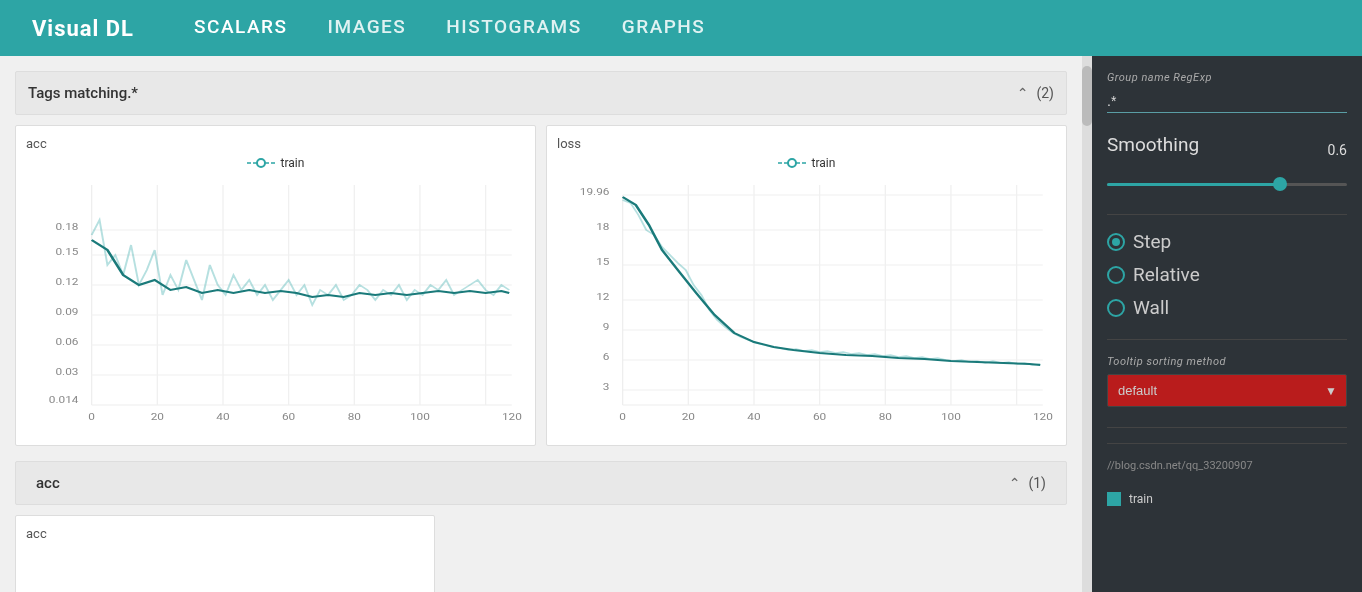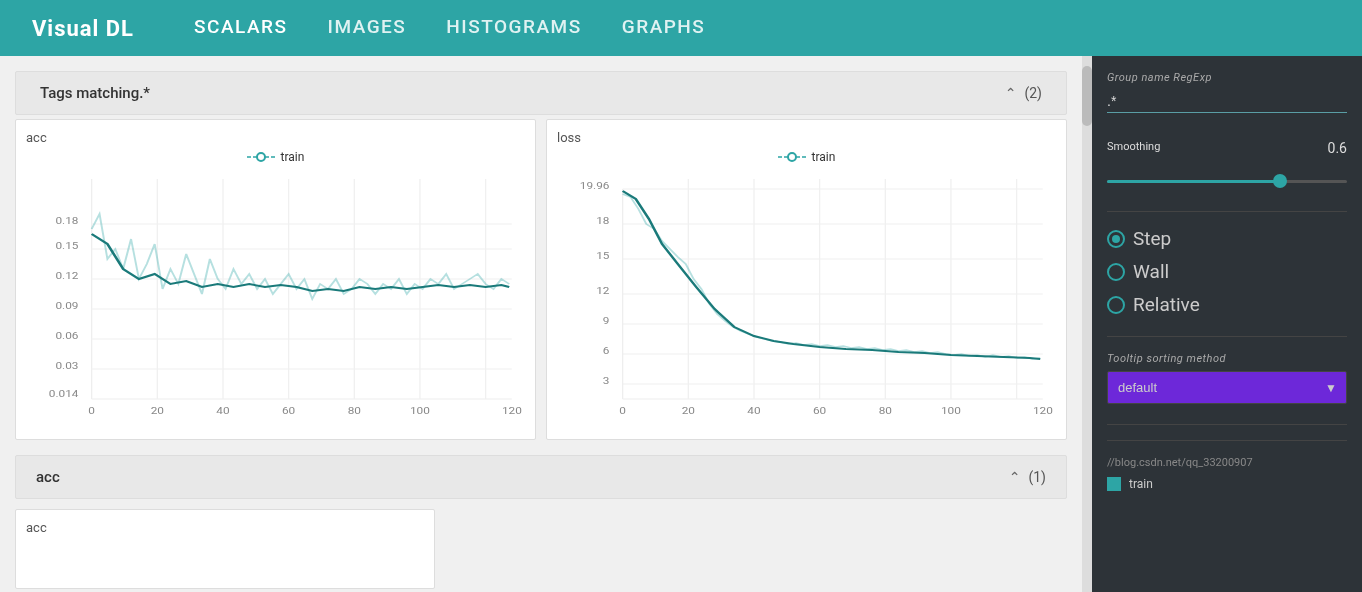--- a/index.html
+++ b/index.html
@@ -55,25 +55,25 @@
       flex: 1;
       overflow-y: auto;
       padding: 15px;
       background: #f0f0f0;
     }
 
     
     .section-header {
       background: #e8e8e8;
       border: 1px solid #ddd;
-      padding: 12px 24px;
+      padding: 12px 12px;
       display: flex;
       align-items: center;
       justify-content: space-between;
-      margin-bottom: 4px;
+      margin-bottom: 10px;
       border-radius: 2px;
     }
     .section-title {
       font-size: 15px;
       font-weight: 500;
       color: #333;
     }
     .section-badge {
       display: flex;
       align-items: center;
@@ -161,24 +161,23 @@
       width: 100%;
       background: transparent;
       border: none;
       border-bottom: 1px solid #5a9ea5;
       color: #ddd;
       font-size: 14px;
       padding: 3px 0;
       outline: none;
     }
     .panel-heading {
-      font-size: 11px;
+      font-size: 19px;
       color: #ddd;
       margin-bottom: 10px;
-      margin-top: 7px;
     }
     .smoothing-row {
       display: flex;
       align-items: center;
       justify-content: space-between;
       margin-bottom: 8px;
     }
     .smoothing-value {
       color: #ddd;
       font-size: 14px;
@@ -244,21 +243,21 @@
     
     .panel-divider { border: none; border-top: 1px solid #444; margin: 15px 0; }
 
     
     .select-wrap {
       position: relative;
       width: 100%;
     }
     .select-box {
       width: 100%;
-      background: #6d28d9;
+      background: #b91c1c;
       border: 1px solid #444;
       color: #ccc;
       padding: 8px 10px;
       font-size: 13px;
       appearance: none;
       cursor: pointer;
       outline: none;
       border-radius: 2px;
     }
     .select-arrow {
@@ -497,25 +496,25 @@
     <hr class="panel-divider">
 
     <div class="panel-section">
       <div class="radio-group">
         <div class="radio-option">
           <div class="radio-circle selected"></div>
           <span class="radio-label">Step</span>
         </div>
         <div class="radio-option">
           <div class="radio-circle"></div>
-          <span class="radio-label">Wall</span>
+          <span class="radio-label">Relative</span>
         </div>
         <div class="radio-option">
           <div class="radio-circle"></div>
-          <span class="radio-label">Relative</span>
+          <span class="radio-label">Wall</span>
         </div>
       </div>
     </div>
 
     <hr class="panel-divider">
 
     <div class="panel-section">
       <div class="panel-label">Tooltip sorting method</div>
       <div class="select-wrap">
         <select class="select-box">
@@ -527,21 +526,21 @@
         <span class="select-arrow">▼</span>
       </div>
     </div>
 
     <hr class="panel-divider">
 
 
     <hr class="panel-divider">
 
     <div class="panel-section">
-      <div style="font-size:11px; color:#888; margin-bottom:8px;">//blog.csdn.net/qq_33200907</div>
+      <div style="font-size:11px; color:#888; margin-bottom:20px;">//blog.csdn.net/qq_33200907</div>
       <div class="run-item">
         <div class="run-checkbox" style="background:#2da5a5; width:14px; height:14px;"></div>
         <span class="run-label">train</span>
       </div>
     </div>
 
   </div>
 </div>
 
 </body></html>

